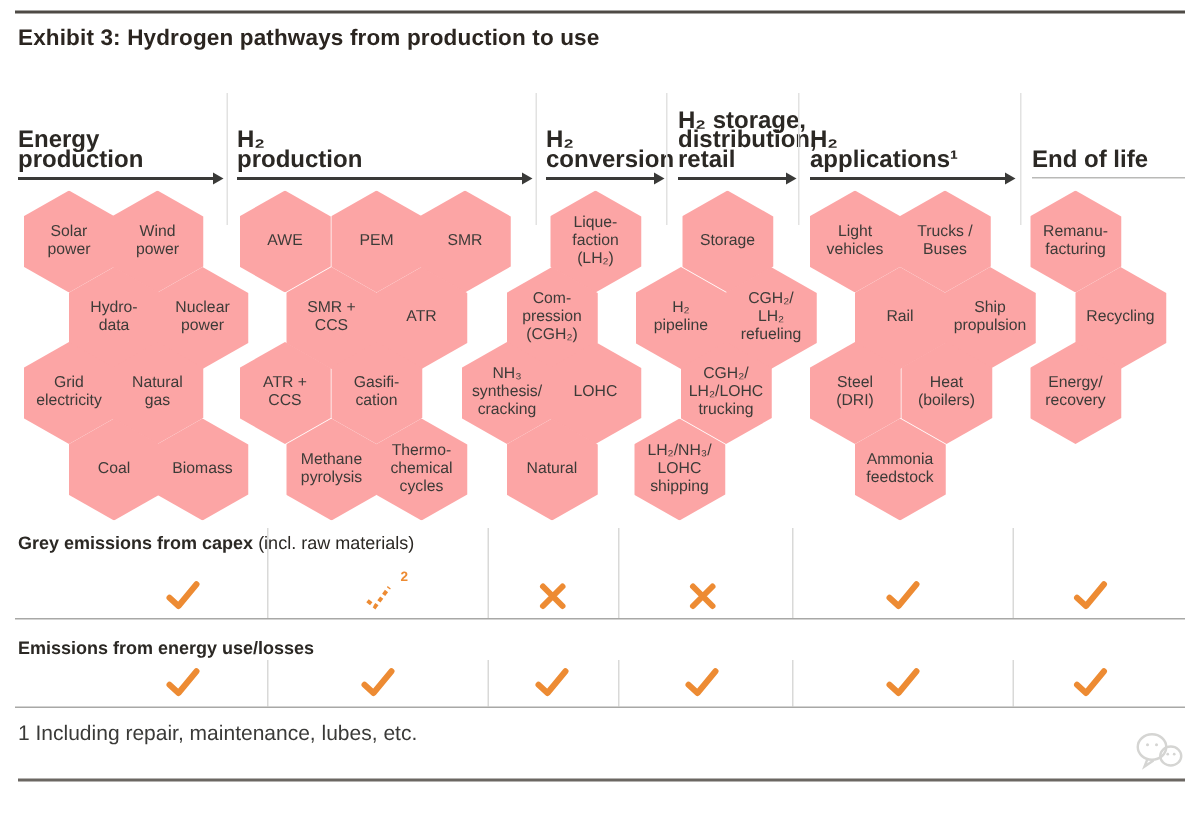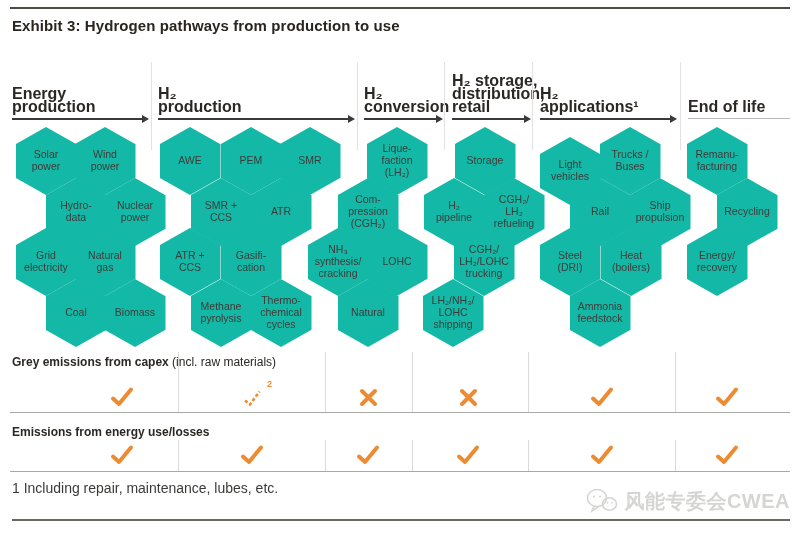--- a/index.html
+++ b/index.html
@@ -10,21 +10,21 @@
   .rule.bottom{top:519px;left:12px;width:778px;height:2px;background:#6b6762;}
   #title{position:absolute;left:12px;top:17px;margin:0;font-size:15px;font-weight:bold;color:#2b2520;letter-spacing:.1px;}
   
   .colhead{position:absolute;height:54px;top:62px;display:flex;align-items:flex-end;}
   .colhead .txt{font-size:16px;font-weight:bold;line-height:13px;white-space:pre-line;color:#2b2824;padding-bottom:3px;}
   .arrowline{position:absolute;top:118px;height:2px;background:#3a3a38;}
   .arrowhead{position:absolute;top:115px;width:0;height:0;border-left:7px solid #3a3a38;border-top:4px solid transparent;border-bottom:4px solid transparent;}
   .plainline{position:absolute;top:118px;height:1px;background:#b9b9b7;}
   .vdiv{position:absolute;width:1px;background:#e2e2e1;}
   
-  .hex{position:absolute;width:61px;height:68px;background:#14b8a6;
+  .hex{position:absolute;width:61px;height:68px;background:#fca5a5;
        clip-path:polygon(50% 0,100% 25.5%,100% 74.5%,50% 100%,0 74.5%,0 25.5%);
        display:flex;align-items:center;justify-content:center;text-align:center;}
   .hexlabel{white-space:pre-line;font-size:10.5px;line-height:1.13;color:#3d3b38;}
   
   .rowlabel{position:absolute;left:12px;font-size:12px;color:#2b2824;}
   .rowlabel b{font-weight:bold;}
   .mark{position:absolute;width:26px;height:26px;display:flex;align-items:center;justify-content:center;}
   .marksup{position:absolute;top:-5px;right:-7px;font-size:9px;font-weight:bold;color:#ed8b33;}
   .hrule{position:absolute;left:10px;width:780px;height:1px;background:#a8a8a6;}
   .footnote{position:absolute;left:12px;font-size:14px;color:#3a3a38;line-height:11px;}
@@ -179,21 +179,21 @@
       <div class="hex" style="left: 453.5px; top: 228px;">
         <span class="hexlabel">CGH₂/
 LH₂/LOHC
 trucking</span>
       </div>
       <div class="hex" style="left: 422.5px; top: 279px;">
         <span class="hexlabel">LH₂/NH₃/
 LOHC
 shipping</span>
       </div>
-      <div class="hex" style="left: 539.5px; top: 137px;">
+      <div class="hex" style="left: 539.5px; top: 127px;">
         <span class="hexlabel">Light
 vehicles</span>
       </div>
       <div class="hex" style="left: 599.5px; top: 127px;">
         <span class="hexlabel">Trucks /
 Buses</span>
       </div>
       <div class="hex" style="left: 569.5px; top: 178px;">
         <span class="hexlabel">Rail</span>
       </div>
@@ -310,17 +310,16 @@
       <svg width="34" height="28" viewBox="0 0 34 28" fill="none" stroke="#d5d5d3" stroke-width="1.6">
         <ellipse cx="12" cy="11" rx="9.5" ry="8.5"></ellipse>
         <path d="M9 19 L7 24 L13 20" fill="none"></path>
         <ellipse cx="24.5" cy="17" rx="7" ry="6.3"></ellipse>
         <circle cx="9" cy="9.5" r="1" fill="#d5d5d3" stroke="none"></circle>
         <circle cx="15" cy="9.5" r="1" fill="#d5d5d3" stroke="none"></circle>
         <circle cx="22.5" cy="15.8" r="0.9" fill="#d5d5d3" stroke="none"></circle>
         <circle cx="26.8" cy="15.8" r="0.9" fill="#d5d5d3" stroke="none"></circle>
       </svg>
     </span>
-    <span>风能专委会CWEA</span>
   </div>
 
   <div class="rule bottom"></div>
 </div>
 
 </body></html>

